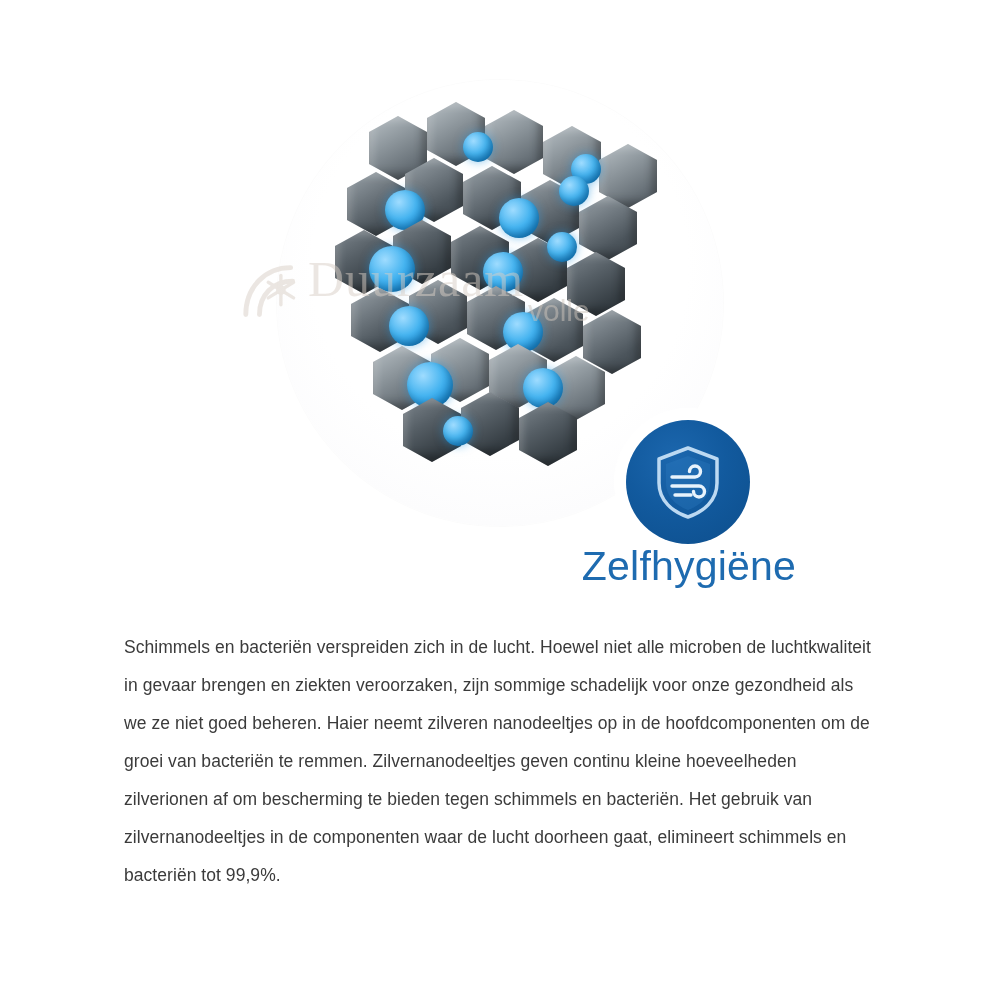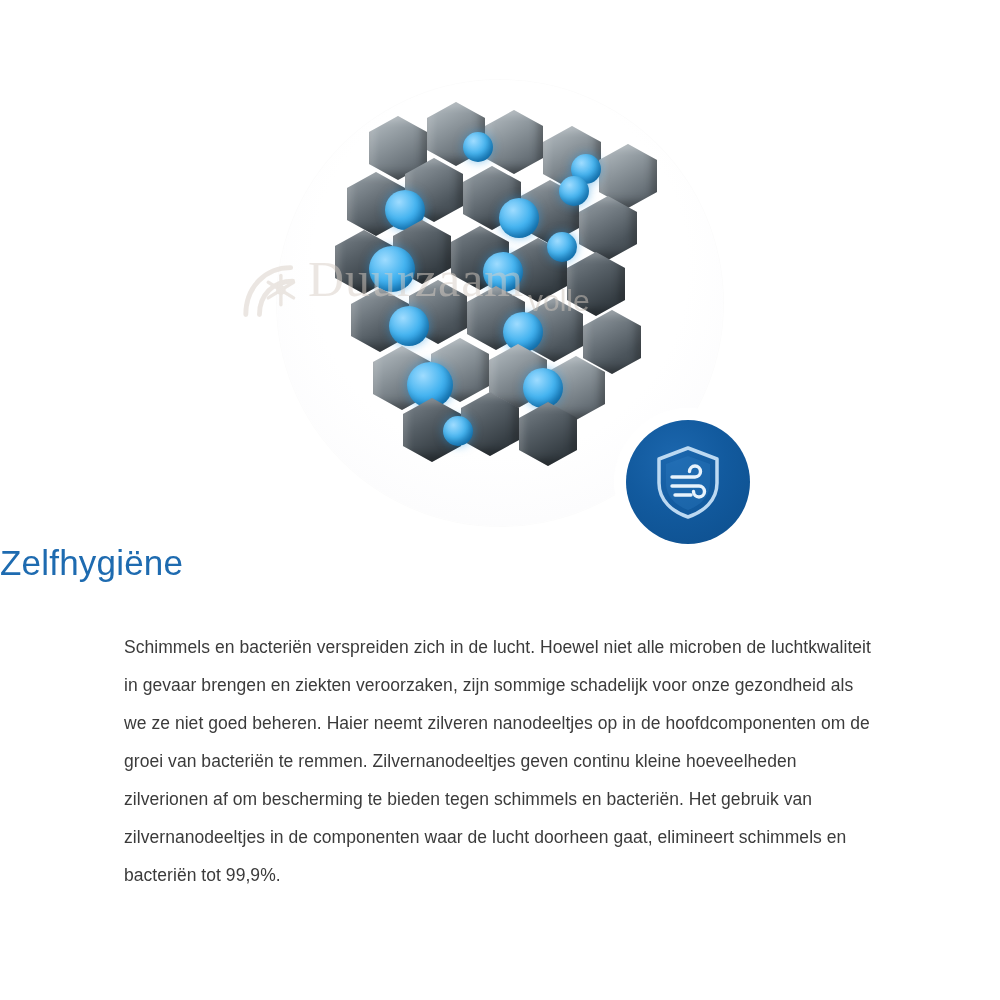--- a/index.html
+++ b/index.html
@@ -93,21 +93,21 @@
     top: 2px;
     font-family: "Liberation Serif", serif;
     font-size: 50px;
     letter-spacing: 1px;
     color: #d9cfc6;
     white-space: nowrap;
   }
   .wm-sub {
     position: absolute;
     left: 300px;
-    top: 36px;
+    top: 46px;
     font-family: "Liberation Sans", sans-serif;
     font-size: 30px;
     color: #cfc6bd;
   }
   .wm-mark {
     position: absolute;
     left: 10px;
     top: 6px;
     width: 78px;
     height: 78px;
@@ -135,22 +135,22 @@
     align-items: center;
     justify-content: center;
   }
 
   
   .title {
     position: absolute;
     left: 0;
     top: 543px;
     width: 796px;
-    text-align: left;
-    font-size: 35px;
+    text-align: right;
+    font-size: 41px;
     color: #1e6bb0;
     font-weight: 400;
     letter-spacing: 0.2px;
   }
 
   
   .body-copy {
     position: absolute;
     left: 124px;
     top: 628px;

